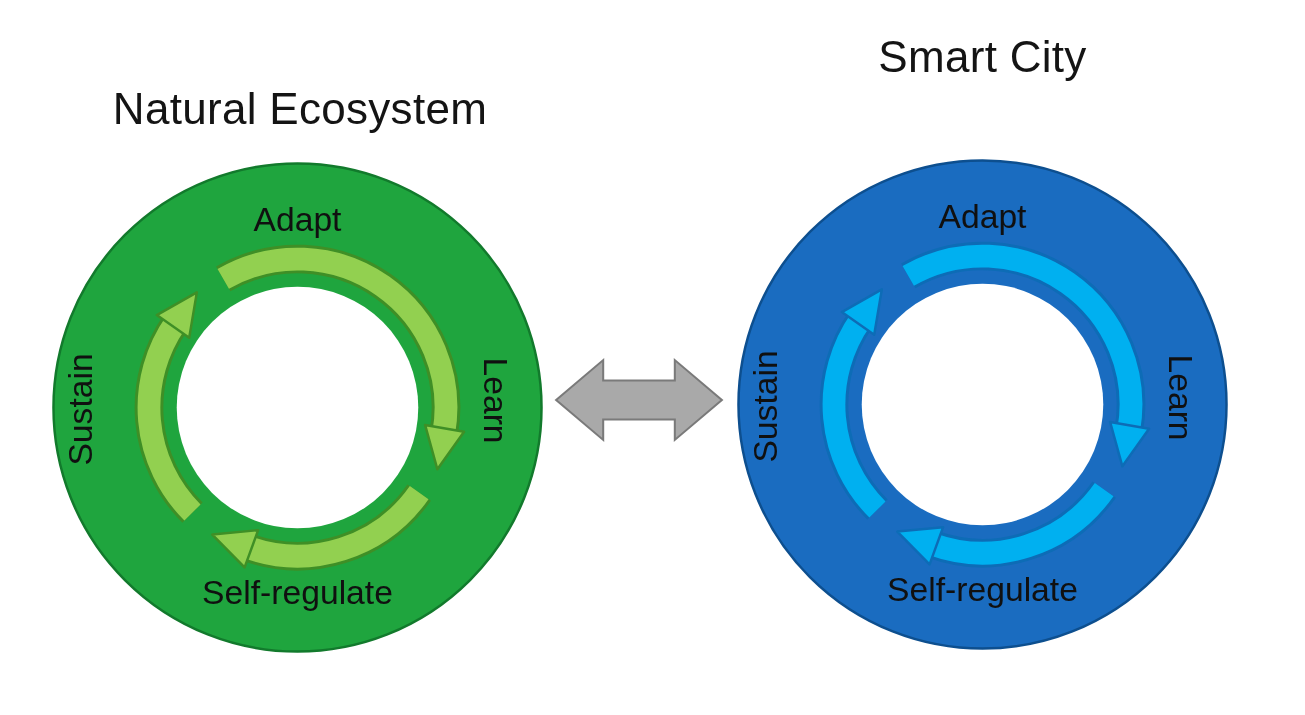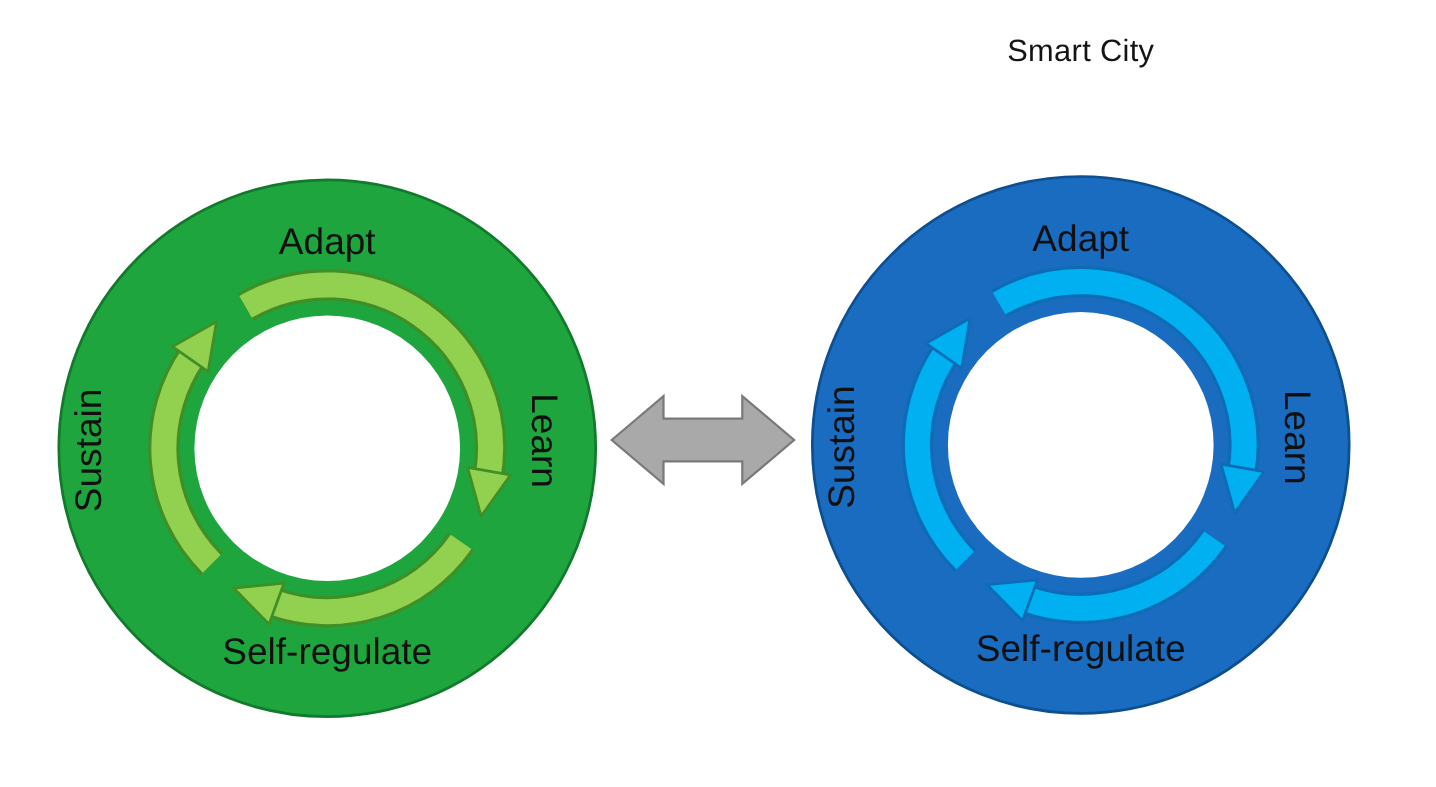--- a/index.html
+++ b/index.html
@@ -11,21 +11,21 @@
   .canvas {
     position: relative;
     width: 1305px;
     height: 715px;
     background: #ffffff;
     overflow: hidden;
   }
   .title {
     position: absolute;
     text-align: center;
-    font-size: 28px;
+    font-size: 44px;
     line-height: 1.42;
     color: #141414;
     letter-spacing: 0.3px;
   }
   .title-left  { left: 55px;  top: 78px;  width: 490px; }
   .title-right { left: 735px; top: 26px;  width: 495px; }
   .eco {
     position: absolute;
     width: 495px;
     height: 495px;
@@ -65,20 +65,21 @@
     stroke: #7a7a7a;
     stroke-width: 2;
     stroke-linejoin: miter;
   }
 </style>
 </head>
 <body>
 
 <div class="canvas">
 
+  <div class="title title-left">Natural Ecosystem</div>
 
   <div class="title title-right">
     <div>Smart City</div>
   </div>
 
   <svg class="eco eco-left" viewBox="0 0 500 500">
     <defs>
       <marker id="ah-left" viewBox="0 0 48 48" refX="8" refY="24" markerWidth="48" markerHeight="48" orient="auto" markerUnits="userSpaceOnUse">
         <path class="ah-path" d="M3 4 L45 24 L3 44 Z" fill="#92d050"></path>
       </marker>

